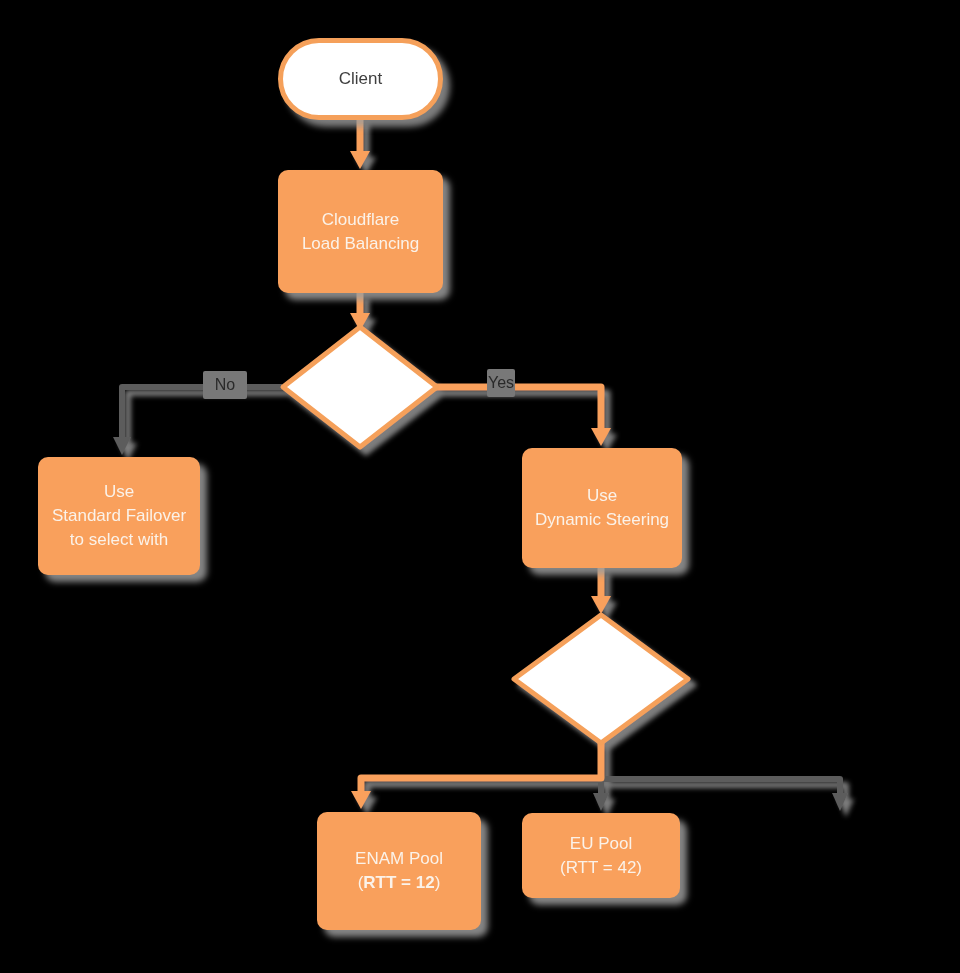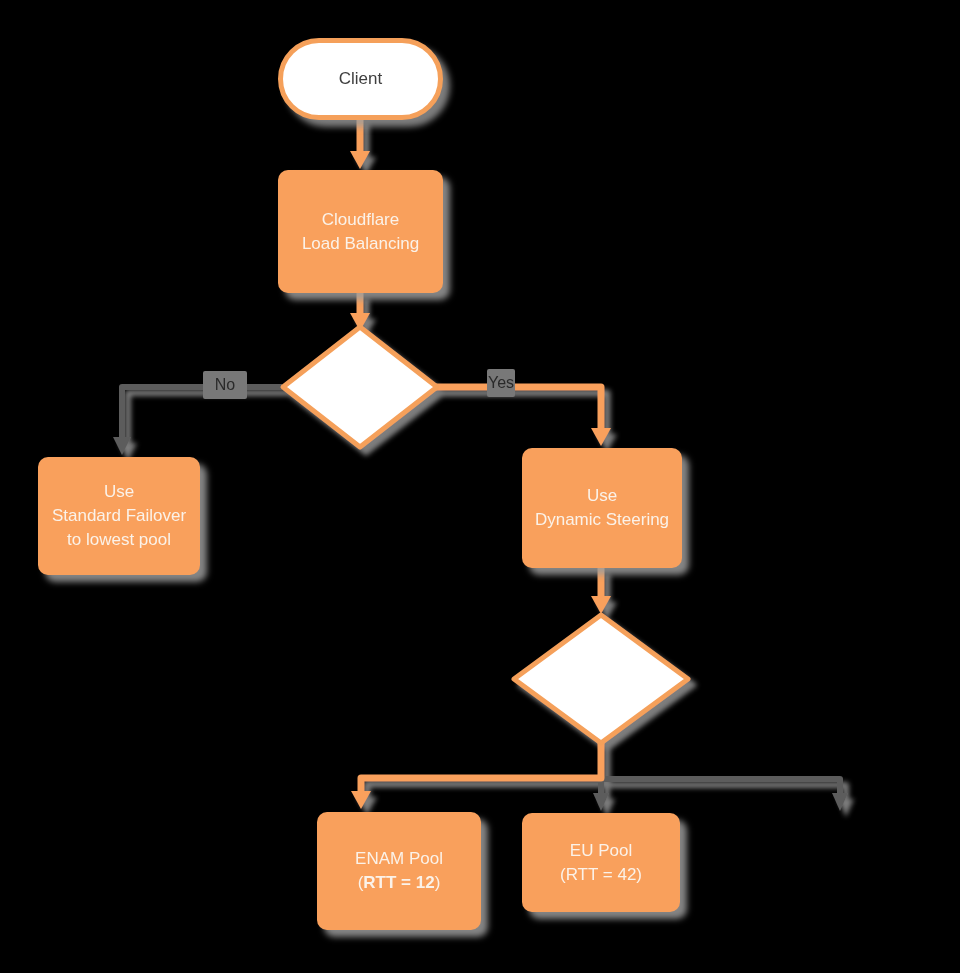--- a/index.html
+++ b/index.html
@@ -107,37 +107,37 @@
 
   <div class="node node-orange" style="left:278px;top:170px;width:165px;height:123px;">
     <div>Cloudflare</div>
     <div>Load Balancing</div>
   </div>
 
 
   <div class="node node-orange" style="left:38px;top:457px;width:162px;height:118px;">
     <div>Use</div>
     <div>Standard Failover</div>
-    <div>to lowest pool</div>
+    <div>to select with</div>
   </div>
 
   <div class="node node-orange" style="left:522px;top:448px;width:160px;height:120px;">
     <div>Use</div>
     <div>Dynamic Steering</div>
   </div>
 
 
   <div class="node node-orange" style="left:280px;top:812px;width:164px;height:118px;margin-left:37px;">
     <div>ENAM Pool</div>
     <div>
       <span>(</span><span class="bold">RTT = 12</span><span>)</span>
     </div>
   </div>
 
-  <div class="node node-orange" style="left:522px;top:813px;width:158px;height:99px;">
+  <div class="node node-orange" style="left:522px;top:813px;width:158px;height:85px;">
     <div>EU Pool</div>
     <div>(RTT = 42)</div>
   </div>
 
 
   <div class="edge-label" style="left:203px;top:371px;width:44px;height:28px;">No</div>
   <div class="edge-label" style="left:487px;top:369px;width:28px;height:28px;">Yes</div>
 
 </div>
 

